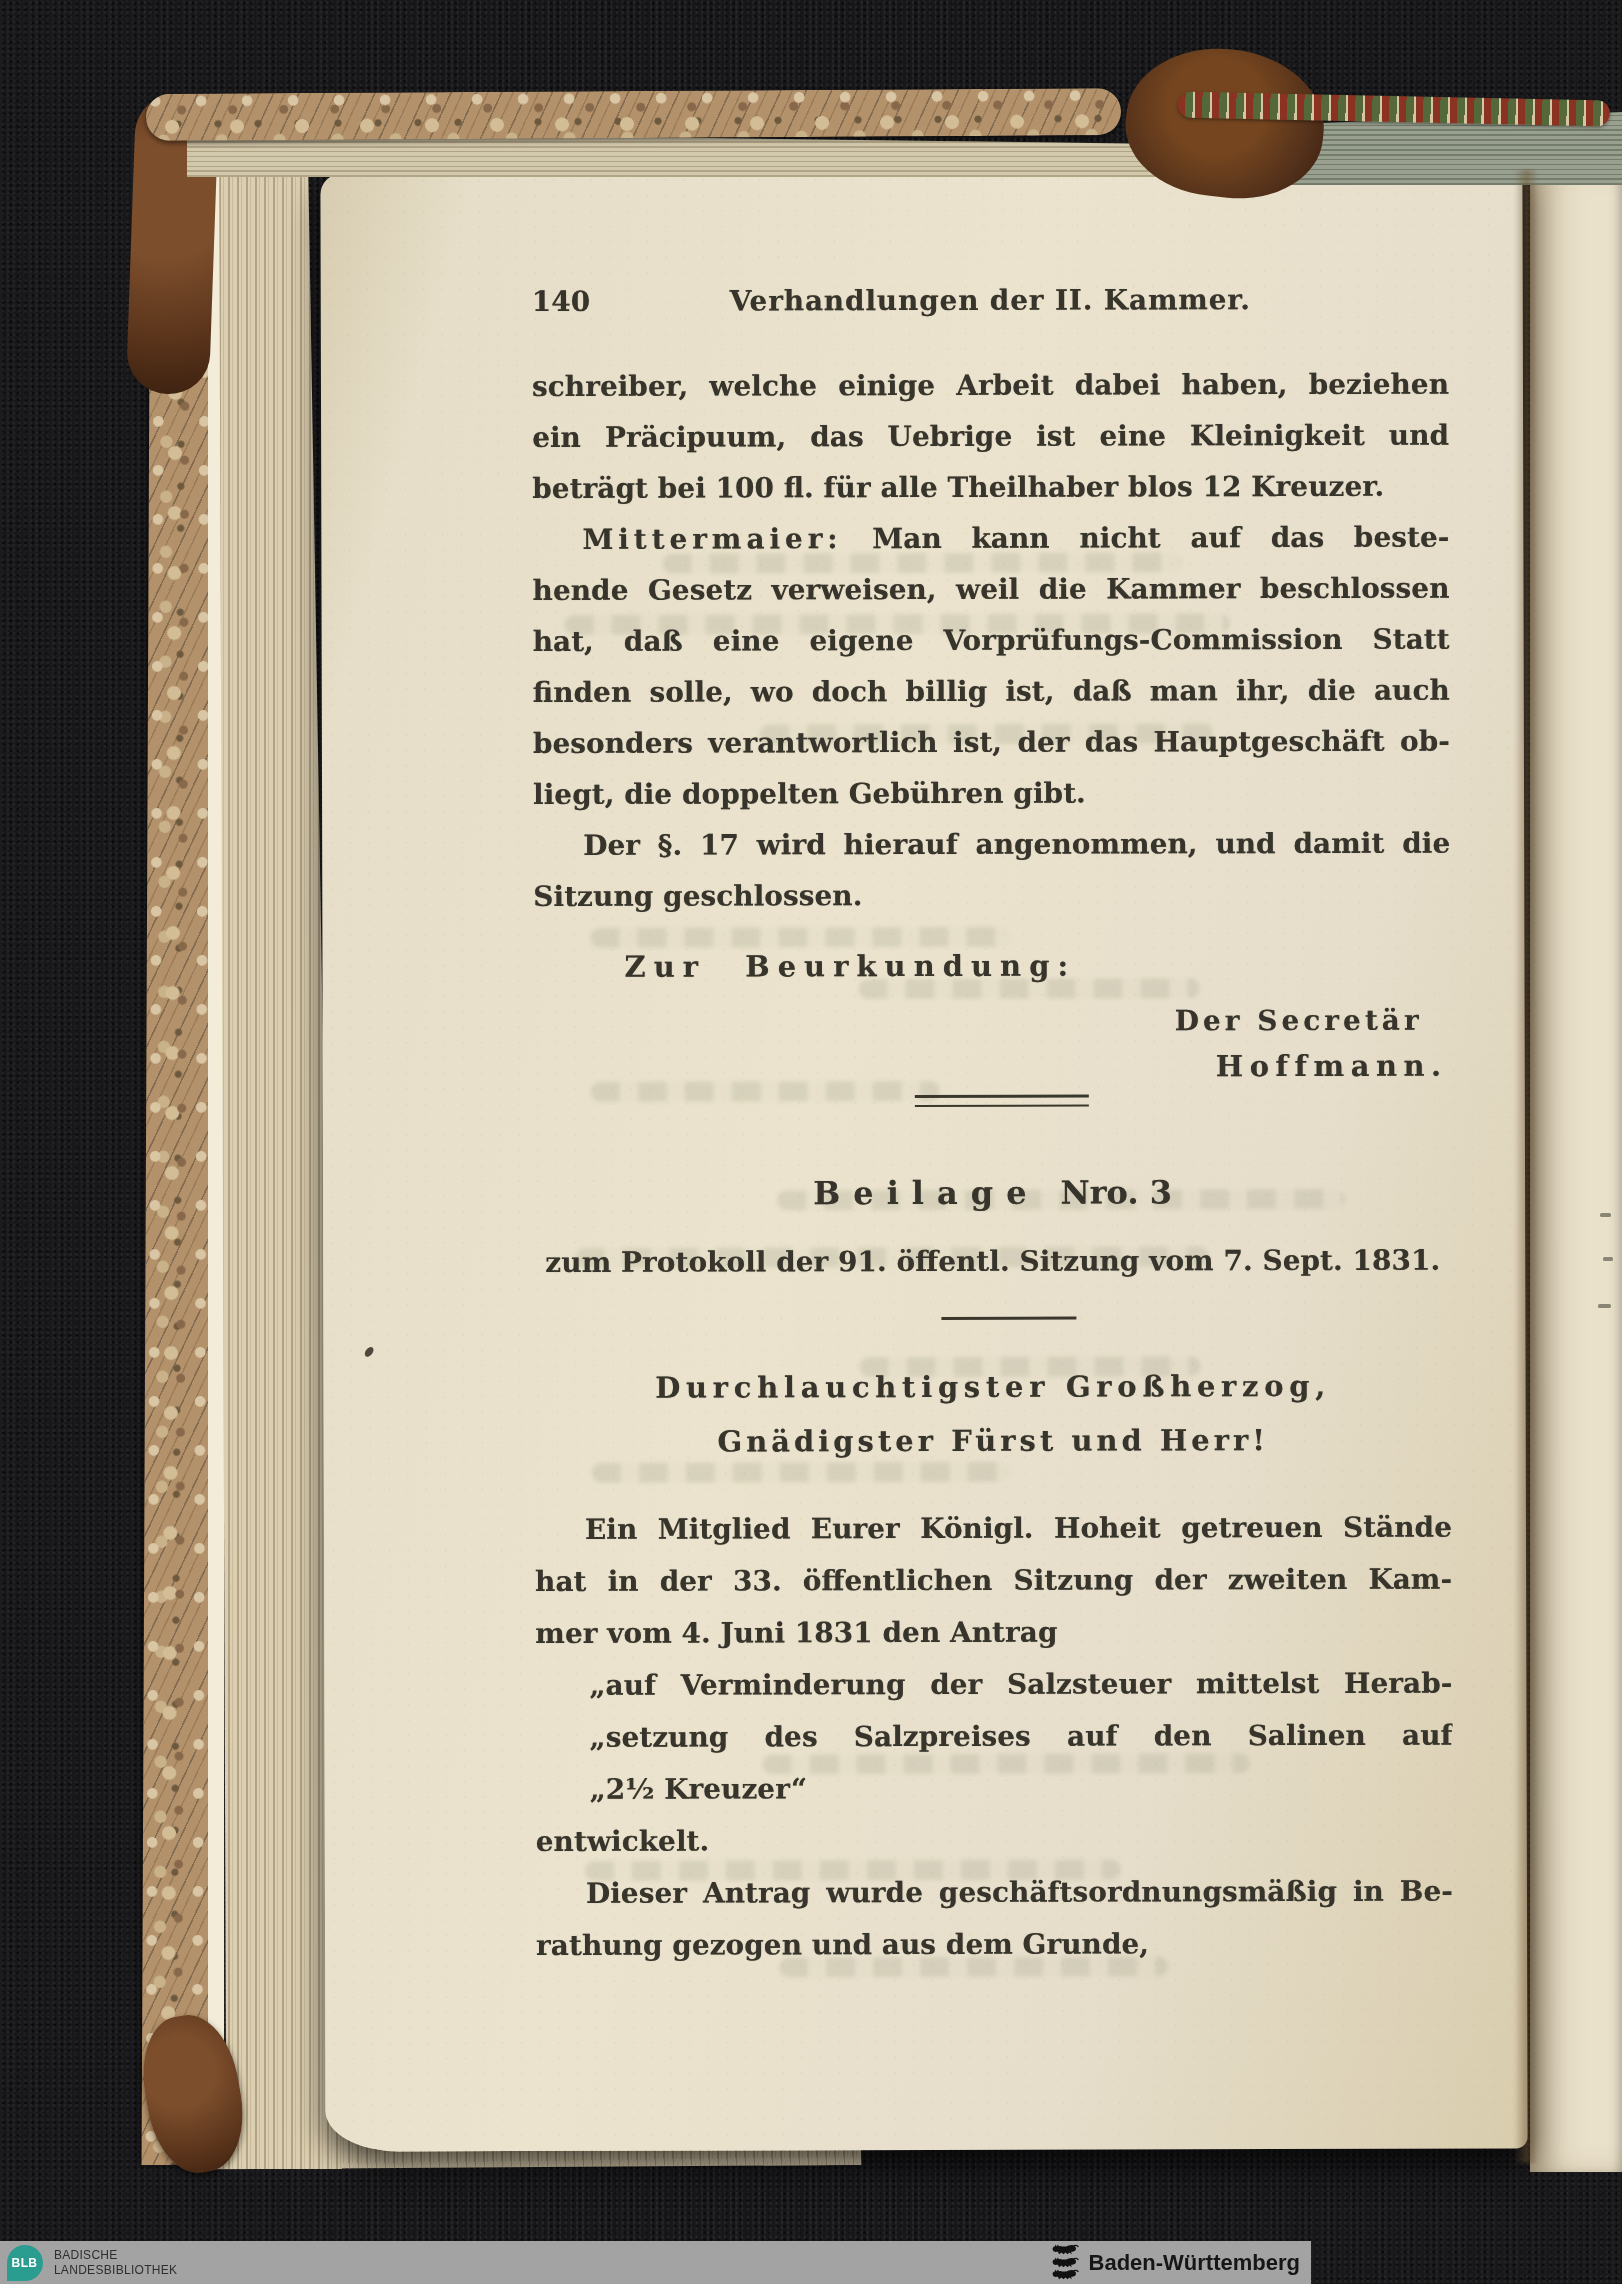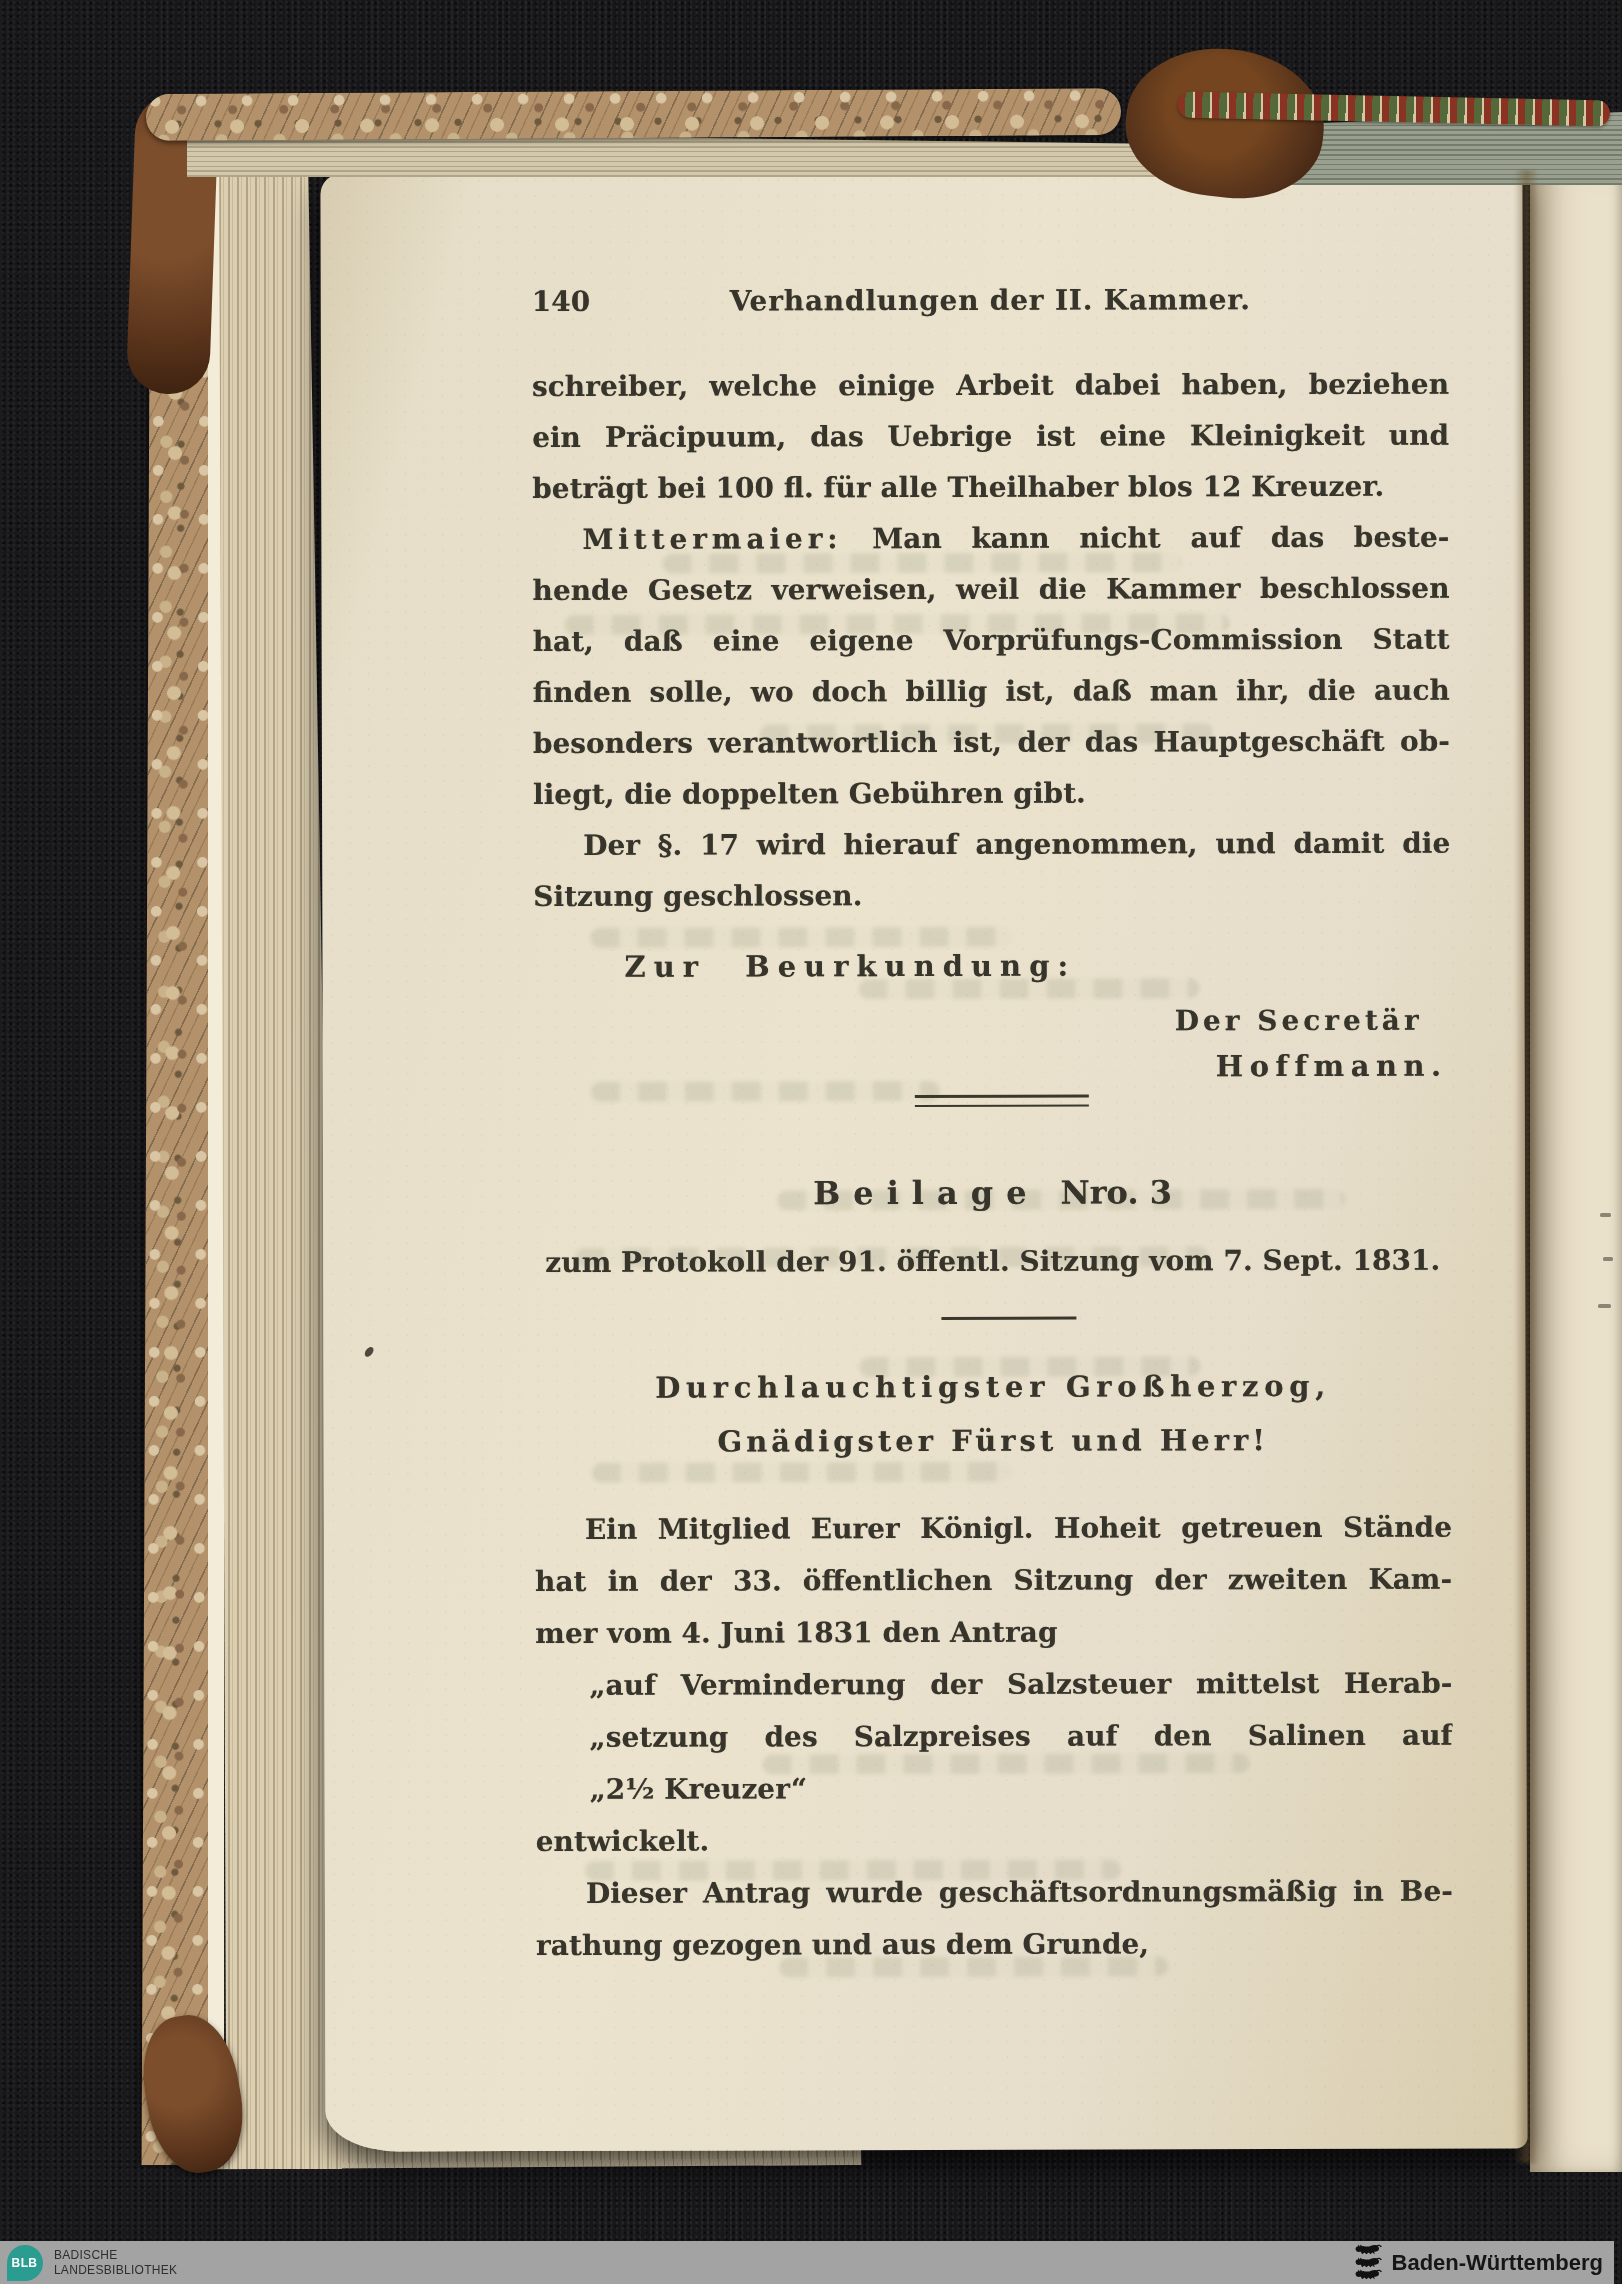--- a/index.html
+++ b/index.html
@@ -86,21 +86,21 @@
   .salut1{left:211px;top:1196px;width:917px;text-align:center;font-size:29px;letter-spacing:5.7px;height:39px;line-height:39px;}
   .salut2{left:211px;top:1250px;width:917px;text-align:center;font-size:29px;letter-spacing:4px;height:39px;line-height:39px;}
   .body-blk{left:211px;top:188px;width:917px;}
   .pet{left:211px;top:1331px;width:917px;}
   .speck{position:absolute;left:42px;top:1173px;width:7.3px;height:11.4px;border-radius:50%;
     background:rgba(52,46,36,.85);transform:rotate(38deg);}
   
   .bleed{position:absolute;height:19.5px;border-radius:9.7px;opacity:.45;filter:blur(2px);z-index:0;
     background:repeating-linear-gradient(90deg, rgba(125,130,105,.38) 0 29px, rgba(125,130,105,.06) 29px 47px);}
   
-  .footer{position:absolute;left:0;top:2241px;width:1614px;height:43px;background:#a3a3a3;z-index:20;
+  .footer{position:absolute;left:0;top:2241px;width:1311px;height:43px;background:#a3a3a3;z-index:20;
     display:flex;justify-content:space-between;align-items:center;
     font-family:"Liberation Sans","DejaVu Sans",sans-serif;}
   .f-left{display:flex;align-items:center;gap:11.4px;padding-left:6.5px;}
   .blb{width:36px;height:36px;background:#2b9d90;border-radius:50% 50% 50% 0;
     display:flex;align-items:center;justify-content:center;color:#fff;font-weight:700;font-size:12px;letter-spacing:0.4px;}
   .libname{color:#2e2e2e;font-weight:400;font-size:12px;line-height:14.6px;letter-spacing:0.3px;}
   .f-right{display:flex;align-items:center;gap:9.7px;padding-right:11px;}
   .lions{display:flex;flex-direction:column;gap:0.8px;}
   .lions svg{display:block;}
   .state{color:#161616;font-weight:600;font-size:22px;}

